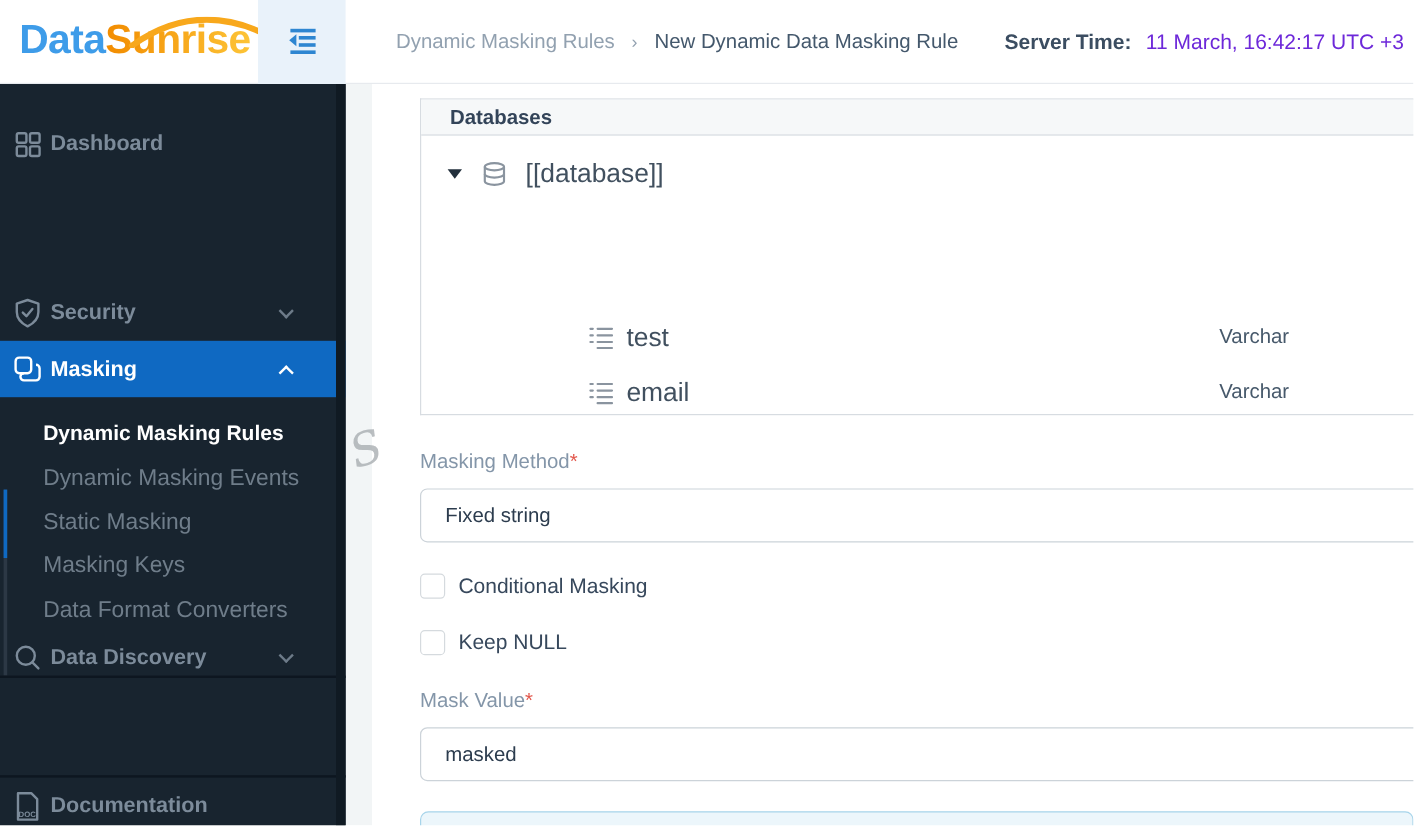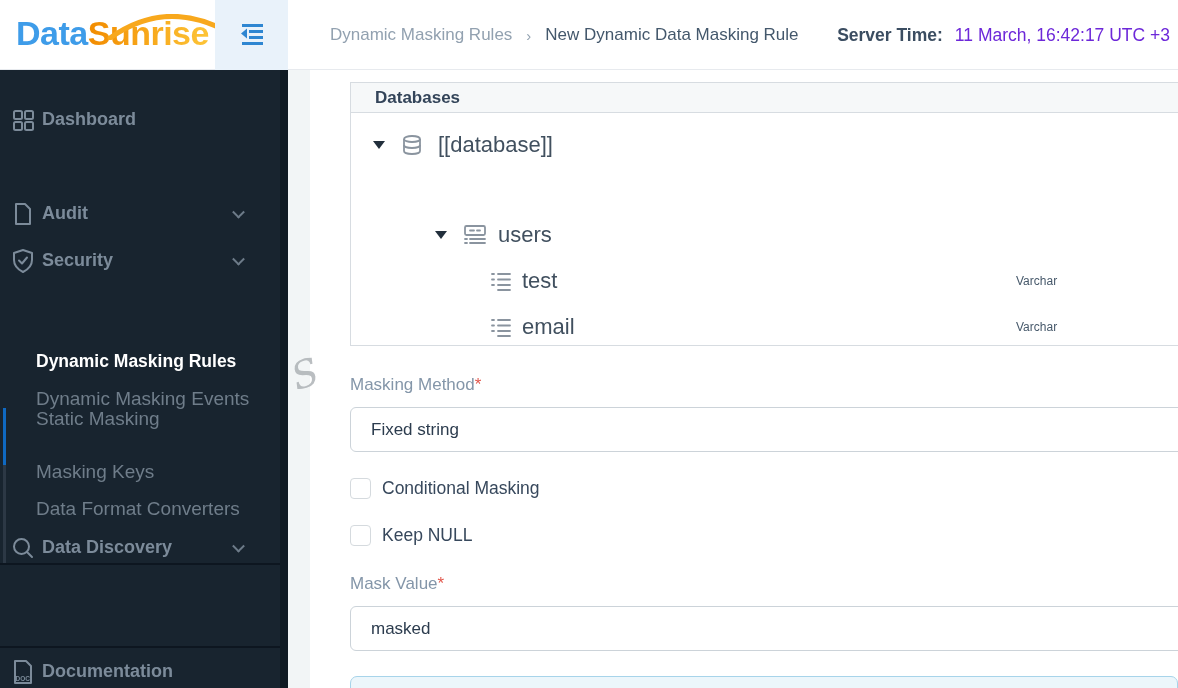--- a/index.html
+++ b/index.html
@@ -60,21 +60,21 @@
   .panel-header { height:30px; background:#f6f8f9; border-bottom:1px solid #d7dce1; display:flex;
     align-items:center; }
   .panel-title { margin-left:24px; font-size:17px; font-weight:bold; color:#334459; }
   .tree-row { position:absolute; left:0; width:828px; height:45px; }
   .tr-caret { position:absolute; top:50%; margin-top:-4px; width:0; height:0;
     border-left:6px solid transparent; border-right:6px solid transparent; border-top:8px solid #222f3c;
     cursor:pointer; }
   .tr-icon { position:absolute; top:50%; transform:translateY(-50%); width:22px; height:22px; }
   .tr-label { position:absolute; top:50%; transform:translateY(-50%); font-size:22px; color:#41505f;
     white-space:nowrap; }
-  .tr-type { position:absolute; left:665px; top:50%; transform:translateY(-50%); font-size:12px; color:#47596b; }
+  .tr-type { position:absolute; left:665px; top:50%; transform:translateY(-50%); font-size:17px; color:#47596b; }
 
   .form-label { position:absolute; left:62px; font-size:17px; color:#8496a9; white-space:nowrap; }
   .required { color:#e2574c; }
   .text-box { position:absolute; left:62px; width:840px; height:45px; border:1px solid #ccd3d9;
     border-radius:6px; background:#fff; font-size:17px; color:#2c3c4e; padding-left:20px;
     font-family:"Liberation Sans", sans-serif; outline:none; }
   .checkbox-row { position:absolute; left:62px; display:flex; align-items:center; gap:11px; cursor:pointer; }
   .checkbox { width:21px; height:21px; border:1px solid #d5dade; border-radius:4px; background:#fff; }
   .cb-label { font-size:17.5px; color:#37485c; }
   .info-box { position:absolute; left:62px; top:606px; width:828px; height:40px;
@@ -123,48 +123,49 @@
             <rect x="3" y="3" width="8" height="8" rx="1.5"></rect>
               <rect x="14" y="3" width="8" height="8" rx="1.5"></rect>
             <rect x="3" y="14" width="8" height="8" rx="1.5"></rect>
               <rect x="14" y="14" width="8" height="8" rx="1.5"></rect>
           </svg>
           </span>
         <span class="sb-label">Dashboard</span>
       </div>
 
 
-      <div class="sb-item" style="top:120px">
-        <span class="sb-icon">
-          <svg width="22" height="24" viewBox="0 0 22 24" fill="none" stroke="#7c8b9a" stroke-width="2" stroke-linejoin="round">
-            <path d="M4 2 h9 l5 5 v15 h-14 z"></path>
-          </svg>
-          </span>
-        <span class="sb-label">Audit</span>
-        <span class="sb-chev"></span>
-      </div>
 
       <div class="sb-item" style="top:167px">
         <span class="sb-icon">
           <svg width="24" height="26" viewBox="0 0 24 26" fill="none" stroke="#7c8b9a" stroke-width="2" stroke-linejoin="round">
             <path d="M12 2 l9 3 v7 c0 6 -4 9.5 -9 12 c-5 -2.5 -9 -6 -9 -12 v-7 z"></path>
             <path d="M8 12.5 l3 3 l5 -6" stroke-linecap="round"></path>
           </svg>
           </span>
         <span class="sb-label">Security</span>
         <span class="sb-chev"></span>
       </div>
 
+      <div class="sb-item highlight" style="top:214px">
+        <span class="sb-icon">
+          <svg width="26" height="26" viewBox="0 0 26 26" fill="none" stroke="#ffffff" stroke-width="2" stroke-linejoin="round">
+            <rect x="3" y="3" width="13" height="13" rx="3"></rect>
+            <path d="M10 22 a3 3 0 0 1 0 -6 h0 m0 6 h10 a3 3 0 0 0 3 -3 v-7 a3 3 0 0 0 -3 -3"></path>
+          </svg>
+          </span>
+        <span class="sb-label">Masking</span>
+        <span class="sb-chev up"></span>
+      </div>
 
       <div class="submenu-track"></div>
       <div class="submenu-thumb"></div>
 
       <div class="sub-item active" style="top:281px">Dynamic Masking Rules</div>
       <div class="sub-item" style="top:318px">Dynamic Masking Events</div>
-      <div class="sub-item" style="top:338px">Static Masking</div>
+      <div class="sub-item" style="top:355px">Static Masking</div>
       <div class="sub-item" style="top:391px">Masking Keys</div>
       <div class="sub-item" style="top:428px">Data Format Converters</div>
 
       <div class="sb-item" style="top:454px">
         <span class="sb-icon">
           <svg width="24" height="24" viewBox="0 0 24 24" fill="none" stroke="#7c8b9a" stroke-width="2" stroke-linecap="round">
             <circle cx="10.5" cy="10.5" r="7.5"></circle>
               <path d="M16 16 l5 5"></path>
           </svg>
           </span>
@@ -206,31 +207,20 @@
           <svg width="22" height="22" viewBox="0 0 22 22" fill="none" stroke="#8a949f" stroke-width="1.8">
             <ellipse cx="11" cy="5" rx="8" ry="3"></ellipse>
             <path d="M3 5 v6 c0 1.7 3.6 3 8 3 s8 -1.3 8 -3 v-6"></path>
             <path d="M3 11 v6 c0 1.7 3.6 3 8 3 s8 -1.3 8 -3 v-6" stroke-dasharray="0"></path>
           </svg>
           </span>
         <span class="tr-label" style="left:87px">[[database]]</span>
       </div>
 
 
-      <div class="tree-row" style="top:129px">
-        <span class="tr-caret" style="left:84px"></span>
-        <span class="tr-icon" style="left:112px">
-          <svg width="24" height="22" viewBox="0 0 24 22" fill="none" stroke="#8a949f" stroke-width="1.8">
-            <rect x="2" y="2" width="20" height="9" rx="1.5"></rect>
-            <path d="M7 6.5 h4 M14 6.5 h3" stroke-linecap="round"></path>
-            <path d="M2 15 h2 M7 15 h15 M2 19 h2 M7 19 h15" stroke-linecap="round"></path>
-          </svg>
-          </span>
-        <span class="tr-label" style="left:147px">users</span>
-      </div>
 
       <div class="tree-row" style="top:175px">
         <span class="tr-icon" style="left:139px">
           <svg width="22" height="22" viewBox="0 0 22 22" fill="none" stroke="#8a949f" stroke-width="1.8" stroke-linecap="round">
             <path d="M2 4 h2 M8 4 h12 M2 9.5 h2 M8 9.5 h12 M2 15 h2 M8 15 h12 M8 20 h12"></path>
           </svg>
           </span>
         <span class="tr-label" style="left:171px">test</span>
         <span class="tr-type">Varchar</span>
       </div>

